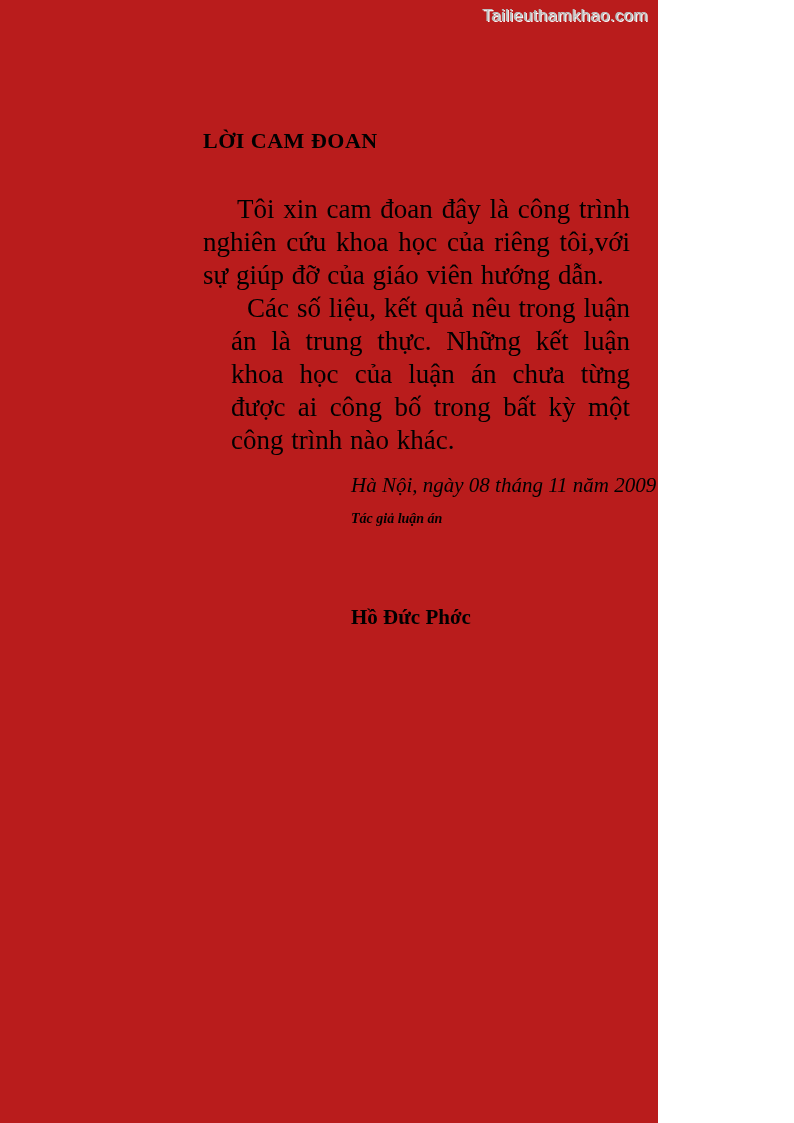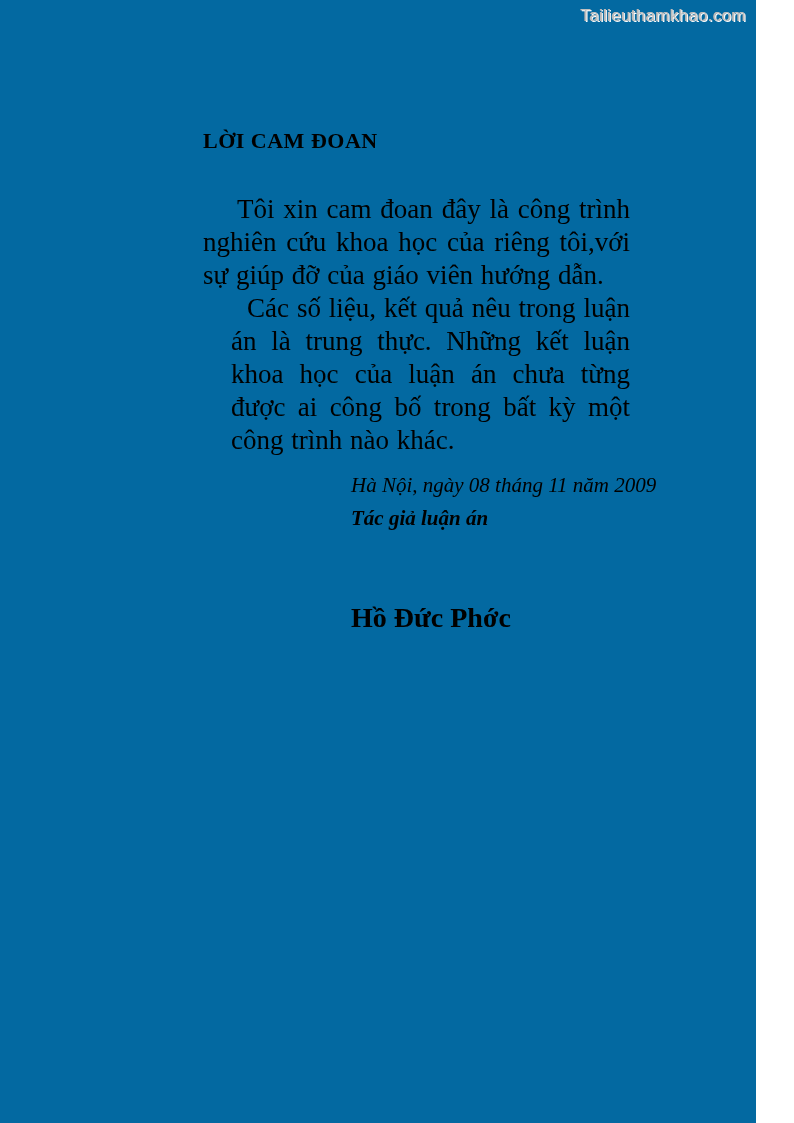--- a/index.html
+++ b/index.html
@@ -3,23 +3,23 @@
 <meta charset="utf-8">
 <title>Document</title>
 <style>
   html, body {
     margin: 0;
     padding: 0;
     background: #ffffff;
   }
   .page {
     position: relative;
-    width: 756px;
+    width: 658px;
     height: 1123px;
-    background: #0369a1;
+    background: #b91c1c;
     overflow: hidden;
     font-family: "Liberation Serif", serif;
     color: #000000;
   }
   .watermark {
     position: absolute;
     top: 6px;
     right: 10px;
     font-family: "Liberation Sans", sans-serif;
     font-size: 17px;
@@ -58,27 +58,27 @@
   }
   .date-line {
     font-style: italic;
     font-size: 21px;
     line-height: 33px;
     white-space: nowrap;
   }
   .signature-role {
     font-style: italic;
     font-weight: bold;
-    font-size: 21px;
+    font-size: 14px;
     line-height: 33px;
   }
   .signature-name {
     margin-top: 66px;
     font-weight: bold;
-    font-size: 28px;
+    font-size: 21px;
     line-height: 33px;
   }
 </style>
 </head>
 <body>
 
 <div class="page">
 
   <div class="watermark">Tailieuthamkhao.com</div>
 

